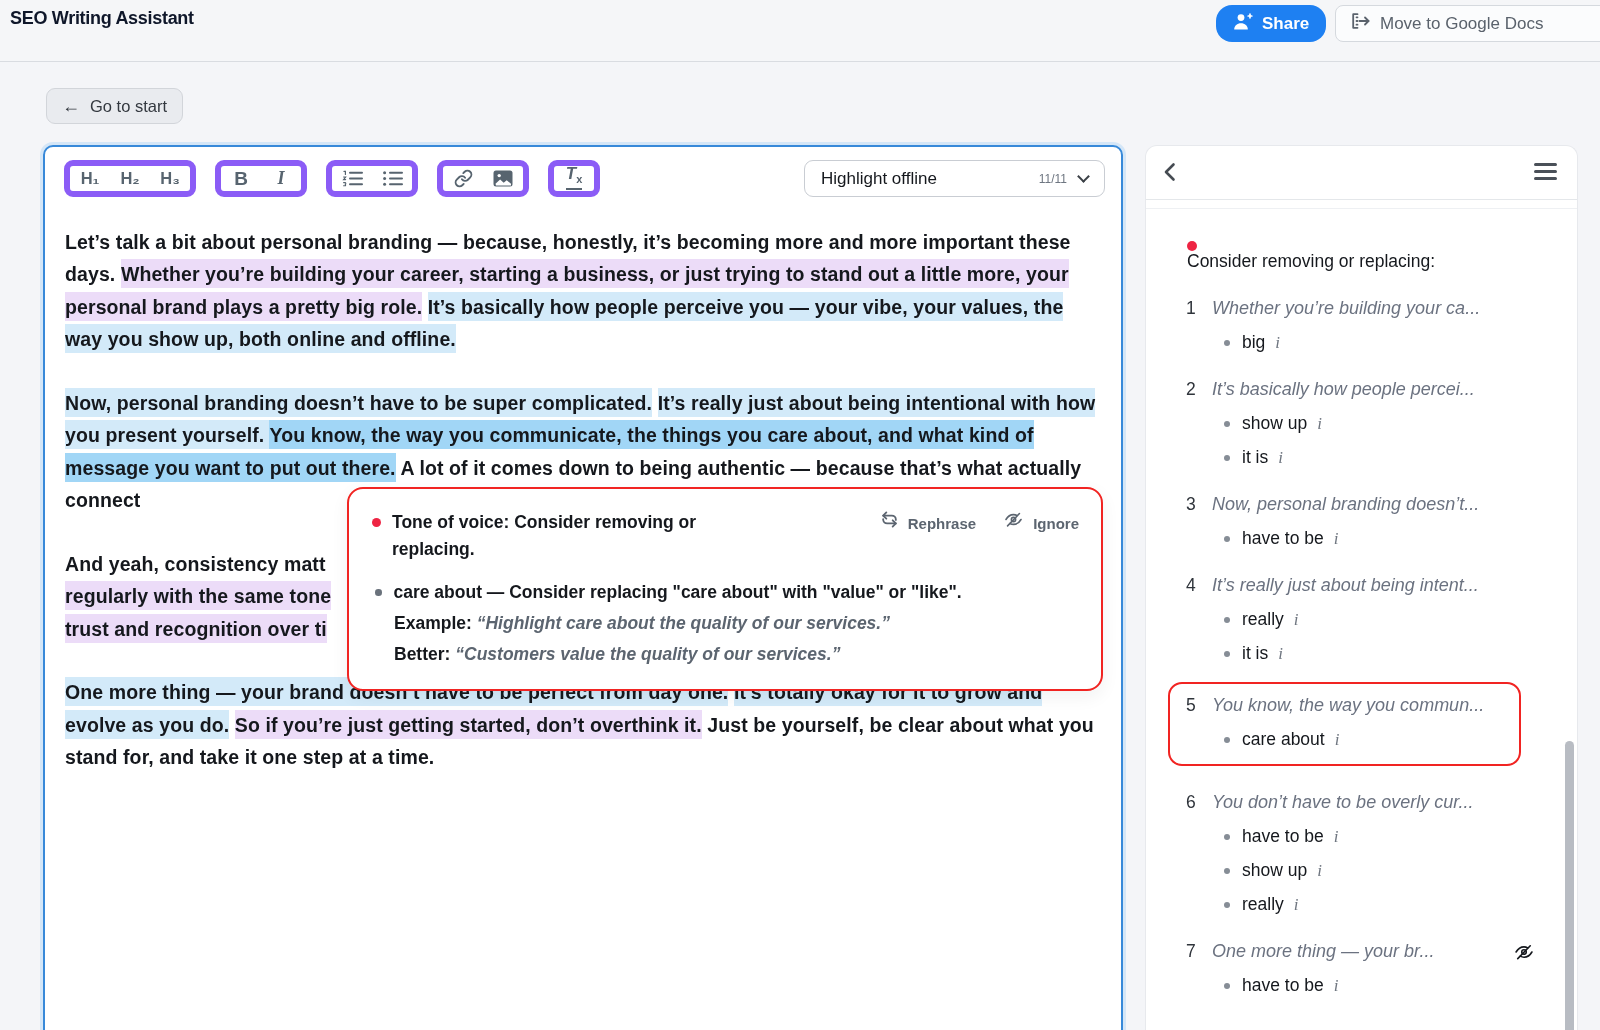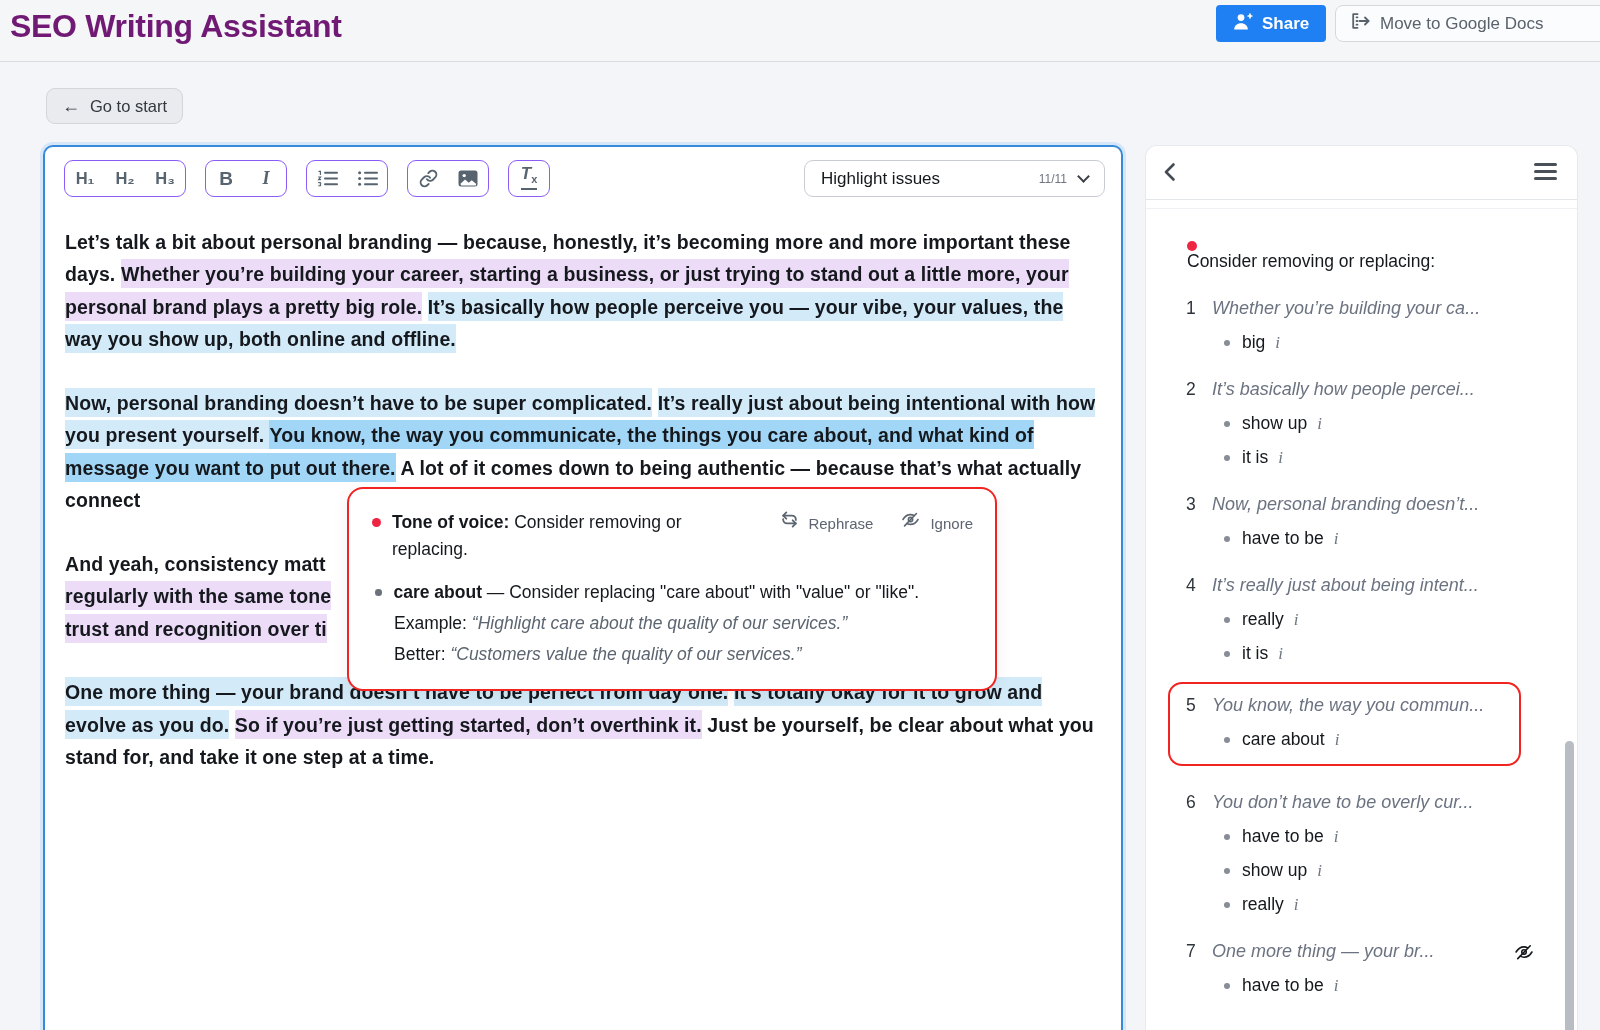--- a/index.html
+++ b/index.html
@@ -4,58 +4,58 @@
 <style>
   * { box-sizing: border-box; }
   html,body { margin:0; padding:0; }
   body {
     width:1600px; height:1030px; overflow:hidden; position:relative;
     background:#f4f5f8; color:#15181d;
     font-family:"Liberation Sans","DejaVu Sans",sans-serif;
   }
   
   .app-header { position:absolute; inset:0 0 auto 0; height:62px; background:#f5f6f8; border-bottom:1px solid #d9dce1; }
-  .app-title { position:absolute; left:10px; top:8px; font-size:32px; font-weight:700; letter-spacing:-0.3px; color:#701a75; }
+  .app-title { position:absolute; left:10px; top:8px; font-size:18px; font-weight:700; letter-spacing:-0.3px; color:#0f172a; }
   .share-btn { position:absolute; left:1216px; top:5px; height:37px; background:#1e80f2; color:#fff;
-    border-radius:4px; display:flex; align-items:center; gap:9px; padding:0 17px; font-size:17px; font-weight:600; cursor:pointer; }
+    border-radius:16px; display:flex; align-items:center; gap:9px; padding:0 17px; font-size:17px; font-weight:600; cursor:pointer; }
   .move-btn { position:absolute; left:1335px; top:5px; height:37px; width:285px; background:#fbfcfd;
     border:1px solid #d5d9de; border-radius:8px; display:flex; align-items:center; gap:10px; padding:0 14px;
     font-size:17px; font-weight:500; color:#5a626c; cursor:pointer; }
   
   .goto-btn { position:absolute; left:46px; top:88px; height:36px; background:#e9ebef; border:1px solid #d2d5da;
     border-radius:9px; display:flex; align-items:center; gap:10px; padding:0 15px; font-size:16.5px; color:#33383f; cursor:pointer; }
   .goto-arrow { font-size:18px; color:#33383f; }
   
   .editor { position:absolute; left:43px; top:145px; width:1080px; height:900px; background:#fff;
     border:2px solid #3789d9; border-radius:10px; box-shadow:0 0 0 3px #d4e6f7; }
   .ed-toolbar { position:relative; display:flex; align-items:center; gap:19px; padding:13px 0 0 19px; }
-  .tool-group { display:flex; background:#fff; border:1px solid #8b5cf6; border-radius:9px; height:37px; align-items:center; }
+  .tool-group { display:flex; background:#fff; border:6px solid #8b5cf6; border-radius:9px; height:37px; align-items:center; }
   .tool-btn { min-width:40px; height:35px; display:flex; align-items:center; justify-content:center;
     font-size:16.5px; font-weight:600; color:#57646f; cursor:pointer; padding:0 2px; }
   .tool-btn svg { display:block; }
   .btn-italic { font-family:"Liberation Serif","DejaVu Serif",serif; font-style:italic; font-weight:600; font-size:18px; }
   .tx-wrap { font-style:italic; font-weight:600; font-size:17px; border-bottom:2px solid #57646f; padding-bottom:1px; line-height:14px; }
   .tx-wrap sub { font-style:normal; font-size:11px; font-weight:700; }
   .hi-dropdown { position:absolute; right:16px; top:13px; width:301px; height:37px; border:1px solid #c9cdd3;
     border-radius:9px; display:flex; align-items:center; padding:0 16px; background:#fff; cursor:pointer; }
   .hi-label { font-size:17px; flex:1; color:#15181d; }
   .hi-count { color:#6e7681; font-size:12px; margin-right:12px; }
   .chev-down { width:9px; height:9px; border-right:2.2px solid #3b4046; border-bottom:2.2px solid #3b4046;
     transform:rotate(45deg); margin-top:-4px; }
   
   .ed-content { margin:28px 23px 0 20px; width:1032px; font-size:19.5px; line-height:32.5px; letter-spacing:0.1px;font-weight:bold; }
   .para { margin-bottom:31px; }
   .seg { padding:3.5px 0; -webkit-box-decoration-break:clone; box-decoration-break:clone; }
   .hl-purple { background:#ecdcf8; }
   .hl-blue { background:#d3eaf9; }
   .hl-blue-active { background:#a1d6f6; }
   
-  .popup { position:absolute; left:347px; top:487px; width:650px; background:#fff; border:2.5px solid #f12422;
+  .popup { position:absolute; left:347px; top:487px; width:756px; background:#fff; border:2.5px solid #f12422;
     border-radius:16px; padding:20px 22px 21px 22px; z-index:6; font-size:17.5px; line-height:27px;
-    box-shadow:0 6px 18px rgba(20,30,40,.06); }
+    box-shadow:0 6px 18px rgba(20,30,40,.06);font-weight:bold; }
   .popup-head { display:flex; align-items:flex-start; }
   .p-dot { width:9px; height:9px; border-radius:50%; background:#ee2443; margin:9px 11px 0 1px; flex:none; }
   .p-title { width:356px; }
   .p-actions { margin-left:auto; display:flex; gap:27px; color:#5c6570; align-items:center; padding-top:1px; }
   .p-action { display:flex; gap:9px; align-items:flex-end; cursor:pointer; font-size:15px; }
   .p-sugg { display:flex; margin-top:16px; }
   .s-dot { width:6.5px; height:6.5px; border-radius:50%; background:#6a727c; margin:10px 12px 0 4px; flex:none; }
   .p-example { margin:4px 0 0 23px; }
   .p-ital { font-style:italic; color:#5c6570; }
   
@@ -159,21 +159,21 @@
             <path d="M2.5 13.8l4.6-4.2 3.6 3.2 3-2.6 4.3 3.6v1.7h-15z" fill="#fff"></path>
           </svg>
       </div>
     </div>
     <div class="tool-group">
       <div class="tool-btn">
         <span class="tx-wrap"><span>T</span><sub>x</sub></span>
       </div>
     </div>
     <div class="hi-dropdown">
-      <span class="hi-label">Highlight issues</span>
+      <span class="hi-label">Highlight offline</span>
       <span class="hi-count">11/11</span>
       <span class="chev-down"></span>
     </div>
   </div>
   <div class="ed-content">
       <div class="para">
         <div><span class="seg">Let’s talk a bit about personal branding — because, honestly, it’s becoming more and more important these days. </span><span class="seg hl-purple">Whether you’re building your career, starting a business, or just trying to stand out a little more, your personal brand plays a pretty big role.</span><span class="seg"> </span><span class="seg hl-blue">It’s basically how people perceive you — your vibe, your values, the way you show up, both online and offline.</span></div>
       </div>
       <div class="para">
         <div><span class="seg hl-blue">Now, personal branding doesn’t have to be super complicated.</span><span class="seg"> </span><span class="seg hl-blue">It’s really just about being intentional with how you present yourself. </span><span class="seg hl-blue-active">You know, the way you communicate, the things you care about, and what kind of message you want to put out there.</span><span class="seg"> A lot of it comes down to being authentic — because that’s what actually connect</span></div>

